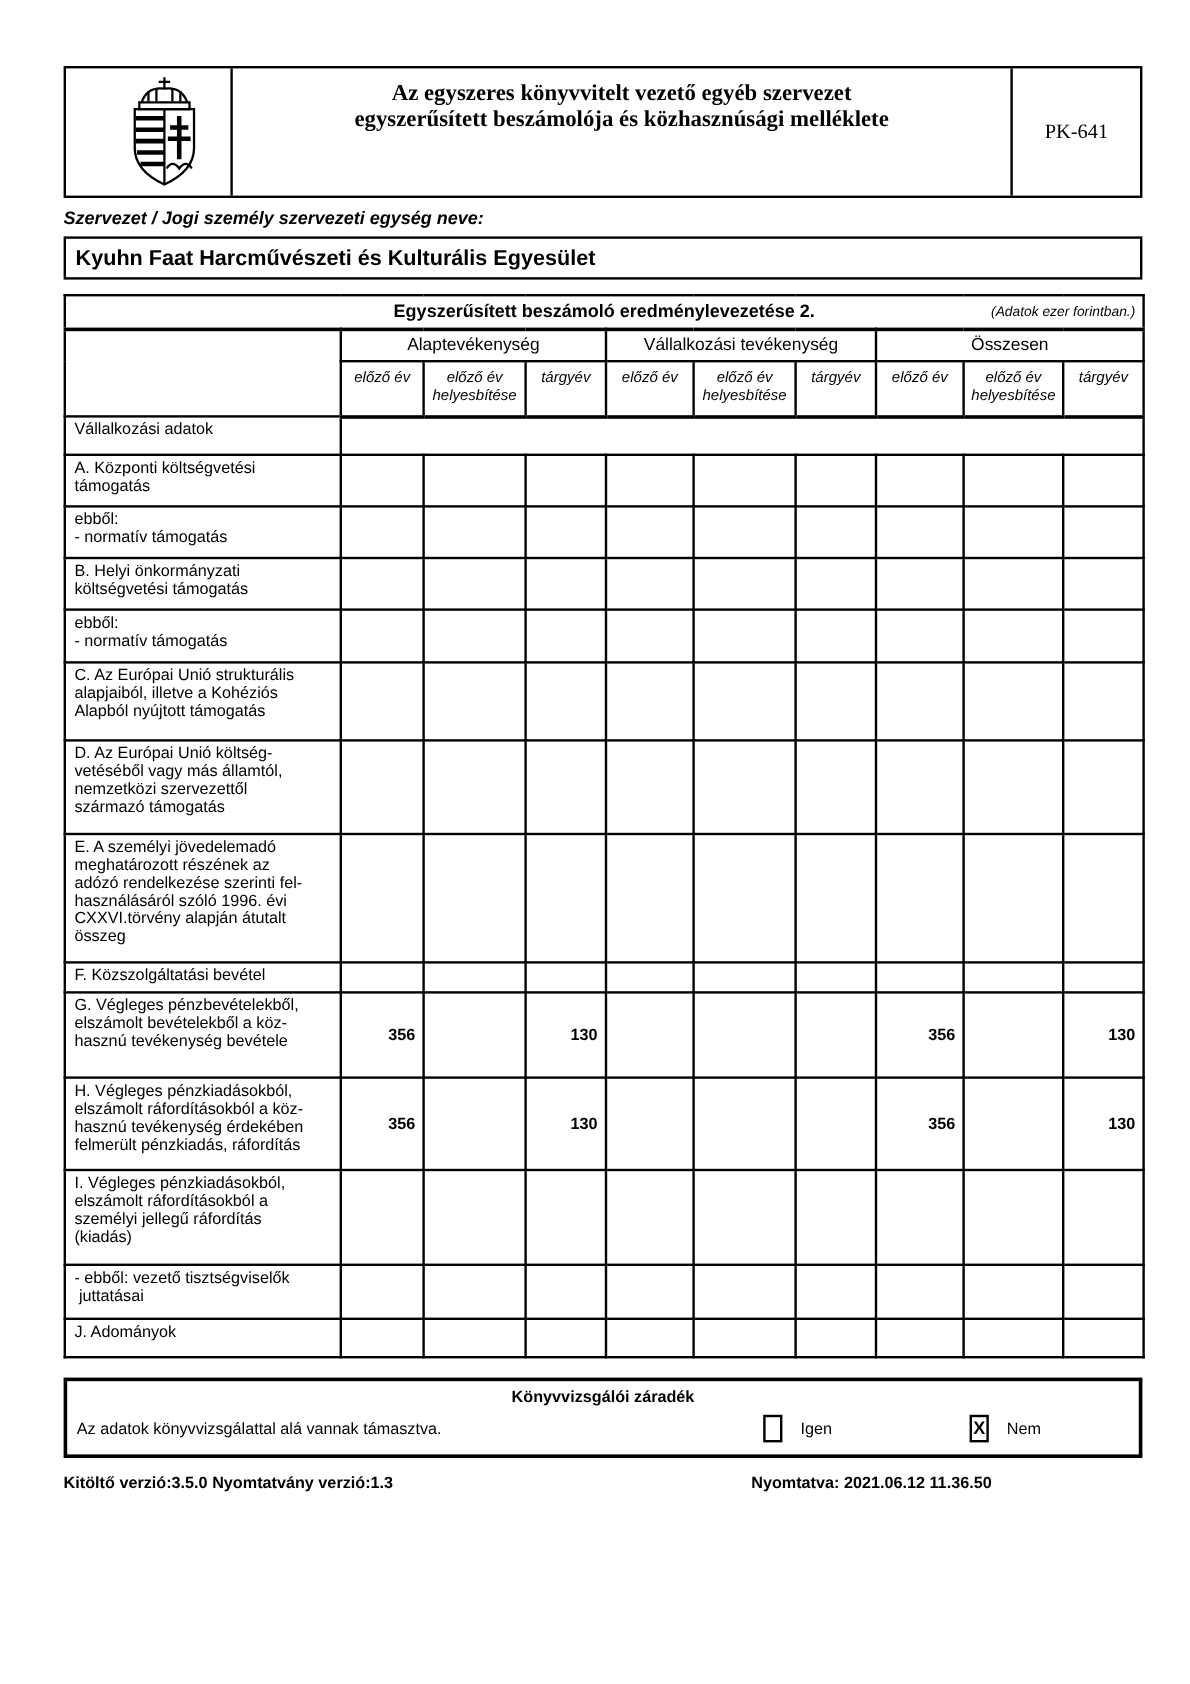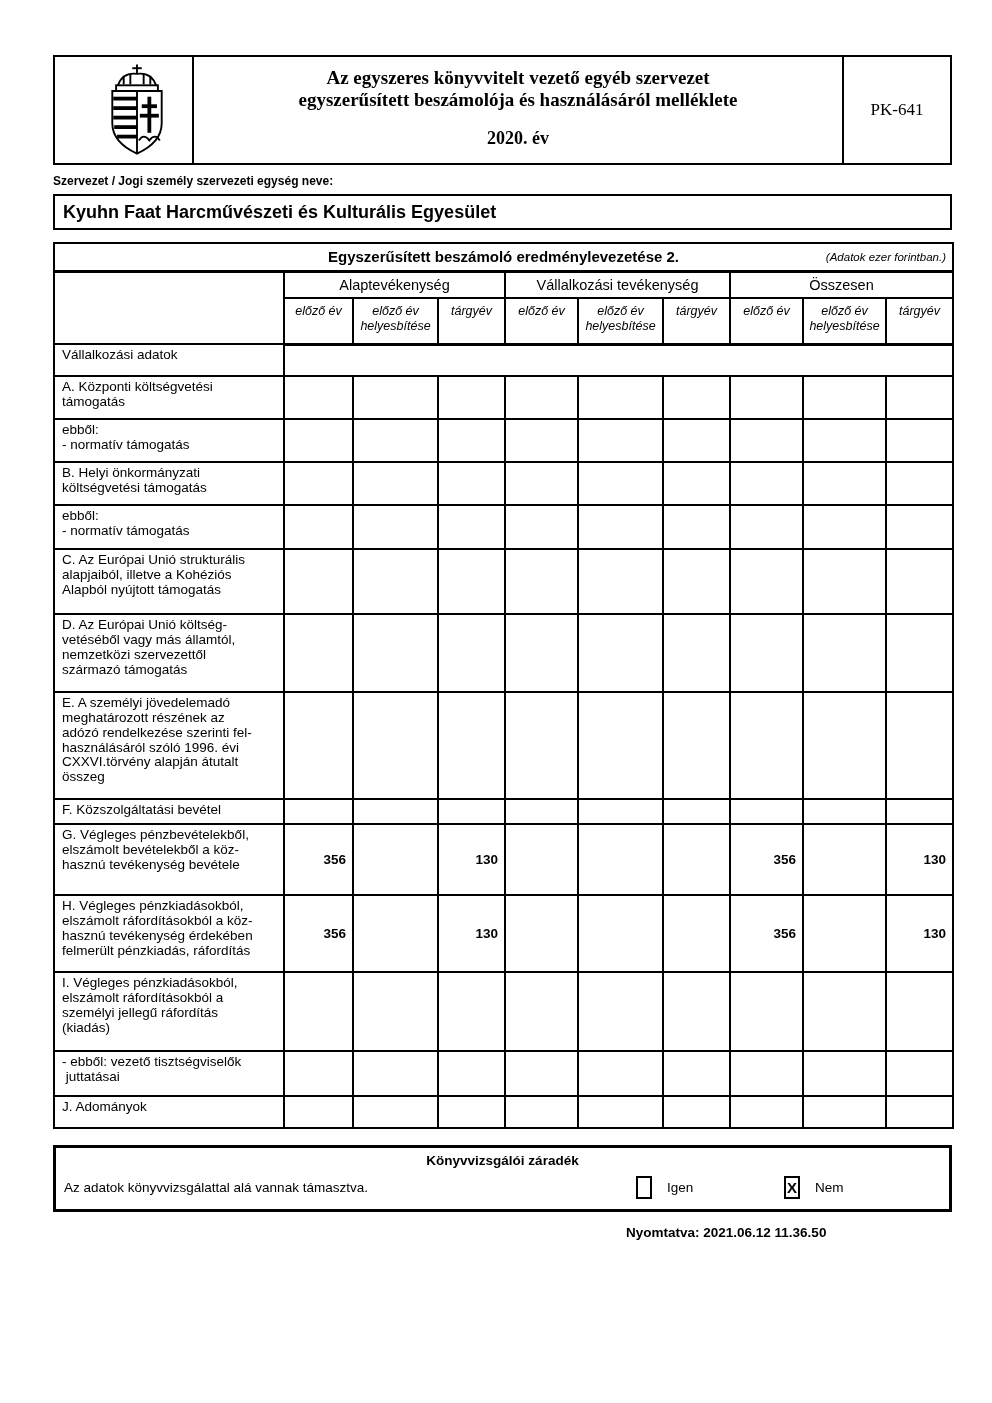--- a/index.html
+++ b/index.html
@@ -35,21 +35,21 @@
   }
   .form-title { font-weight: bold; font-size: 19px; line-height: 1.18; }
   .form-year  { font-weight: bold; font-size: 18px; margin-top: 16px; }
   .code-cell {
     width: 106px;
     display: flex; align-items: center; justify-content: center;
     font-family: "Liberation Serif", serif;
     font-size: 17px;
   }
 
-  .org-label { font-weight: bold; font-size: 12px; margin-top: 9px; }
+  .org-label { font-weight: bold; font-size: 15px; margin-top: 9px; font-style: italic; }
   .org-box {
     border: 2px solid #000;
     margin-top: 6px;
     height: 36px;
     display: flex; align-items: center;
     padding-left: 8px;
     font-weight: bold; font-size: 18px;
   }
 
   
@@ -102,21 +102,21 @@
   
   .audit-box {
     border: 3px solid #000;
     margin-top: 16px;
     padding: 5px 8px 10px 8px;
   }
   .audit-title { text-align: center; font-weight: bold; font-size: 13.5px; }
   .audit-row { display: flex; align-items: center; margin-top: 8px; font-size: 13.5px; }
   .audit-statement { width: 572px; }
   .chk-group { display: flex; align-items: center; gap: 15px; }
-  .chk-yes { width: 148px; }
+  .chk-yes { width: 172px; }
   .checkbox {
     width: 16px; height: 23px;
     border: 2px solid #000;
     display: inline-flex; align-items: center; justify-content: center;
     font-weight: bold; font-size: 15px;
     background: #fff;
   }
 
   
   .footer {
@@ -160,23 +160,22 @@
             <line x1="53" y1="36" x2="53" y2="74" stroke-width="4"></line>
             <line x1="45" y1="46" x2="61" y2="46" stroke-width="4"></line>
             <line x1="43" y1="56" x2="63" y2="56" stroke-width="4"></line>
             <path d="M42,82 q5,-8 11,0 q6,-8 11,0"></path>
           </g>
         </svg>
       </div>
       <div class="title-cell">
         <div class="form-title">
           <span>Az egyszeres könyvvitelt vezető egyéb szervezet</span><br>
-          <span>egyszerűsített beszámolója és használásáról melléklete</span>
+          <span>egyszerűsített beszámolója és közhasznúsági melléklete</span>
         </div>
-        <div class="form-year">2020. év</div>
       </div>
       <div class="code-cell">PK-641</div>
     </div>
 
     <div class="org-label">Szervezet / Jogi személy szervezeti egység neve:</div>
     <div class="org-box">
       <span>Kyuhn Faat Harcművészeti és Kulturális Egyesület</span>
     </div>
 
     <table class="main-table">
@@ -413,17 +412,18 @@
           <span>Igen</span>
         </div>
         <div class="chk-group chk-no">
           <span class="checkbox" id="chk-no">X</span>
           <span>Nem</span>
         </div>
       </div>
     </div>
 
     <div class="footer">
+      <div class="version">Kitöltő verzió:3.5.0 Nyomtatvány verzió:1.3</div>
       <div class="printed">Nyomtatva: 2021.06.12 11.36.50</div>
     </div>
 
   </div>
 </div>
 
 </body></html>

